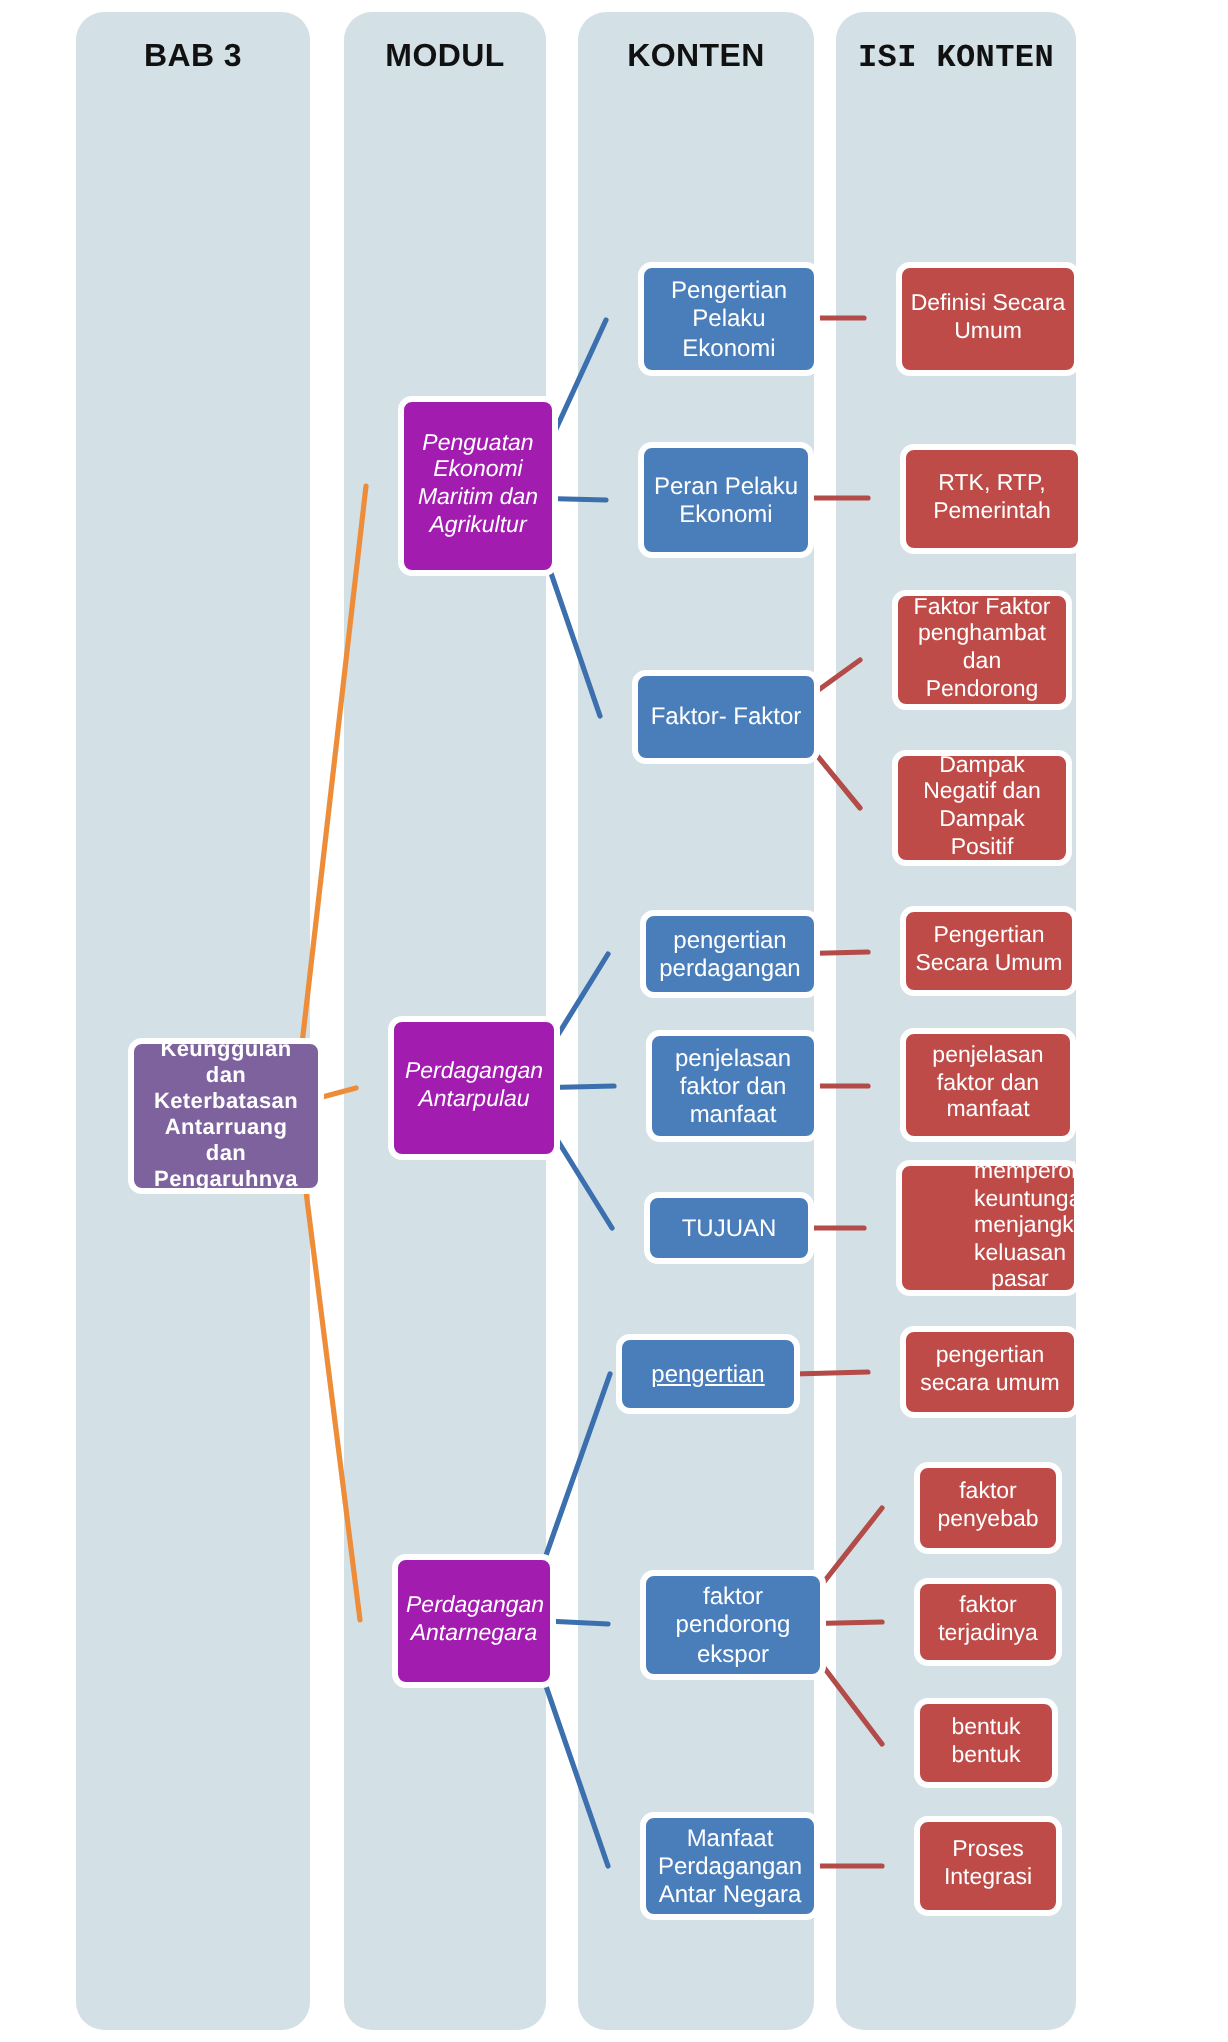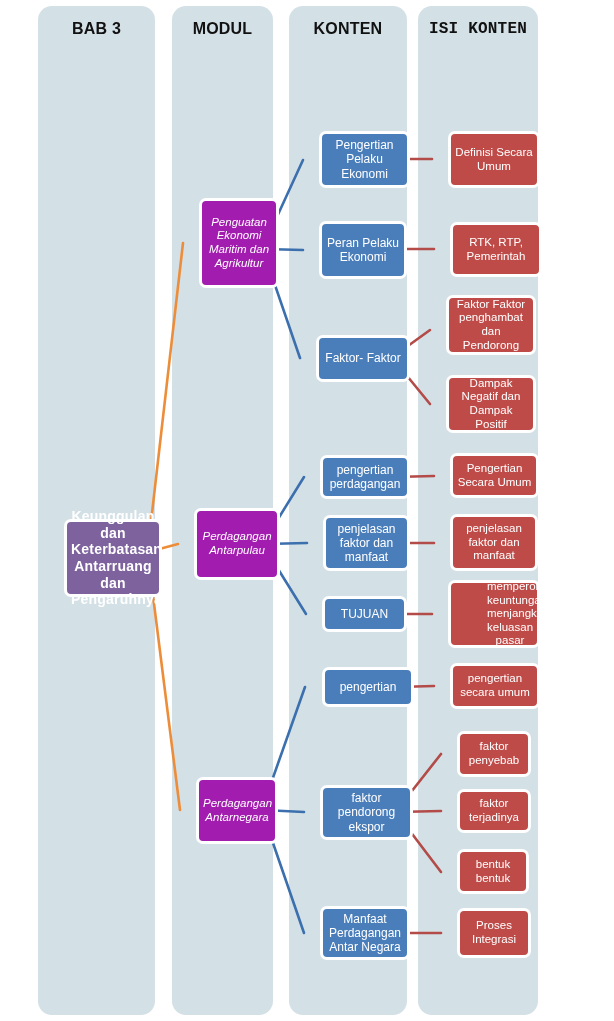--- a/index.html
+++ b/index.html
@@ -46,21 +46,21 @@
     display: flex;
     align-items: center;
     justify-content: center;
     text-align: center;
     line-height: 1.18;
     padding: 2px 4px;
     z-index: 5;
     margin-left: 16px;
   }
   .node span { display: block; width: 100%; }
-  .n-purple { background: #7d629e; font-size: 14px; font-weight: bold; letter-spacing: .2px; }
+  .n-purple { background: #7d629e; font-size: 11px; font-weight: bold; letter-spacing: .2px; }
   .n-orange { background: #a21caf; font-size: 11.5px; font-style: italic; }
   .n-blue   { background: #4a7ebb; font-size: 12px; }
   .n-red    { background: #be4b48; font-size: 11.5px; }
 
   
   #links {
     position: absolute;
     left: 0; top: 0;
     width: 614px; height: 1021px;
     z-index: 3;
@@ -136,21 +136,21 @@
       </div>
       <div class="node n-blue" style="left: 304px; top: 455px; width: 90px; height: 44px;">
         <span>pengertian perdagangan</span>
       </div>
       <div class="node n-blue" style="left: 307px; top: 515px; width: 87px; height: 56px;">
         <span>penjelasan faktor dan manfaat</span>
       </div>
       <div class="node n-blue" style="left: 306px; top: 596px; width: 85px; height: 36px;">
         <span>TUJUAN</span>
       </div>
-      <div class="node n-blue" style="left: 306px; top: 667px; width: 92px; height: 40px;">
+      <div class="node n-blue" style="left: 292px; top: 667px; width: 92px; height: 40px; text-decoration: underline;">
         <span>pengertian</span>
       </div>
       <div class="node n-blue" style="left: 304px; top: 785px; width: 93px; height: 55px;">
         <span>faktor pendorong ekspor</span>
       </div>
       <div class="node n-blue" style="left: 304px; top: 906px; width: 90px; height: 54px;">
         <span>Manfaat Perdagangan Antar Negara</span>
       </div>
       <div class="node n-red" style="left: 432px; top: 131px; width: 92px; height: 57px;">
         <span>Definisi Secara Umum</span>

